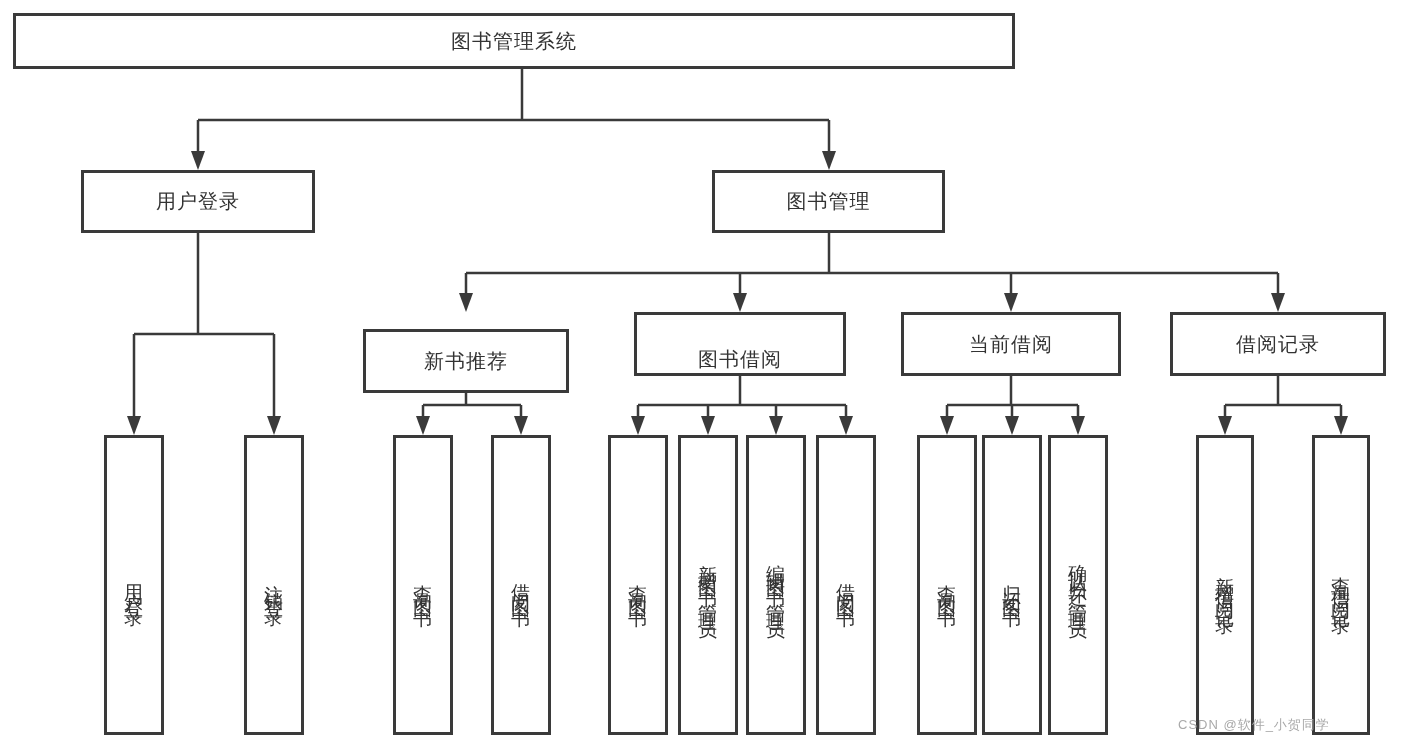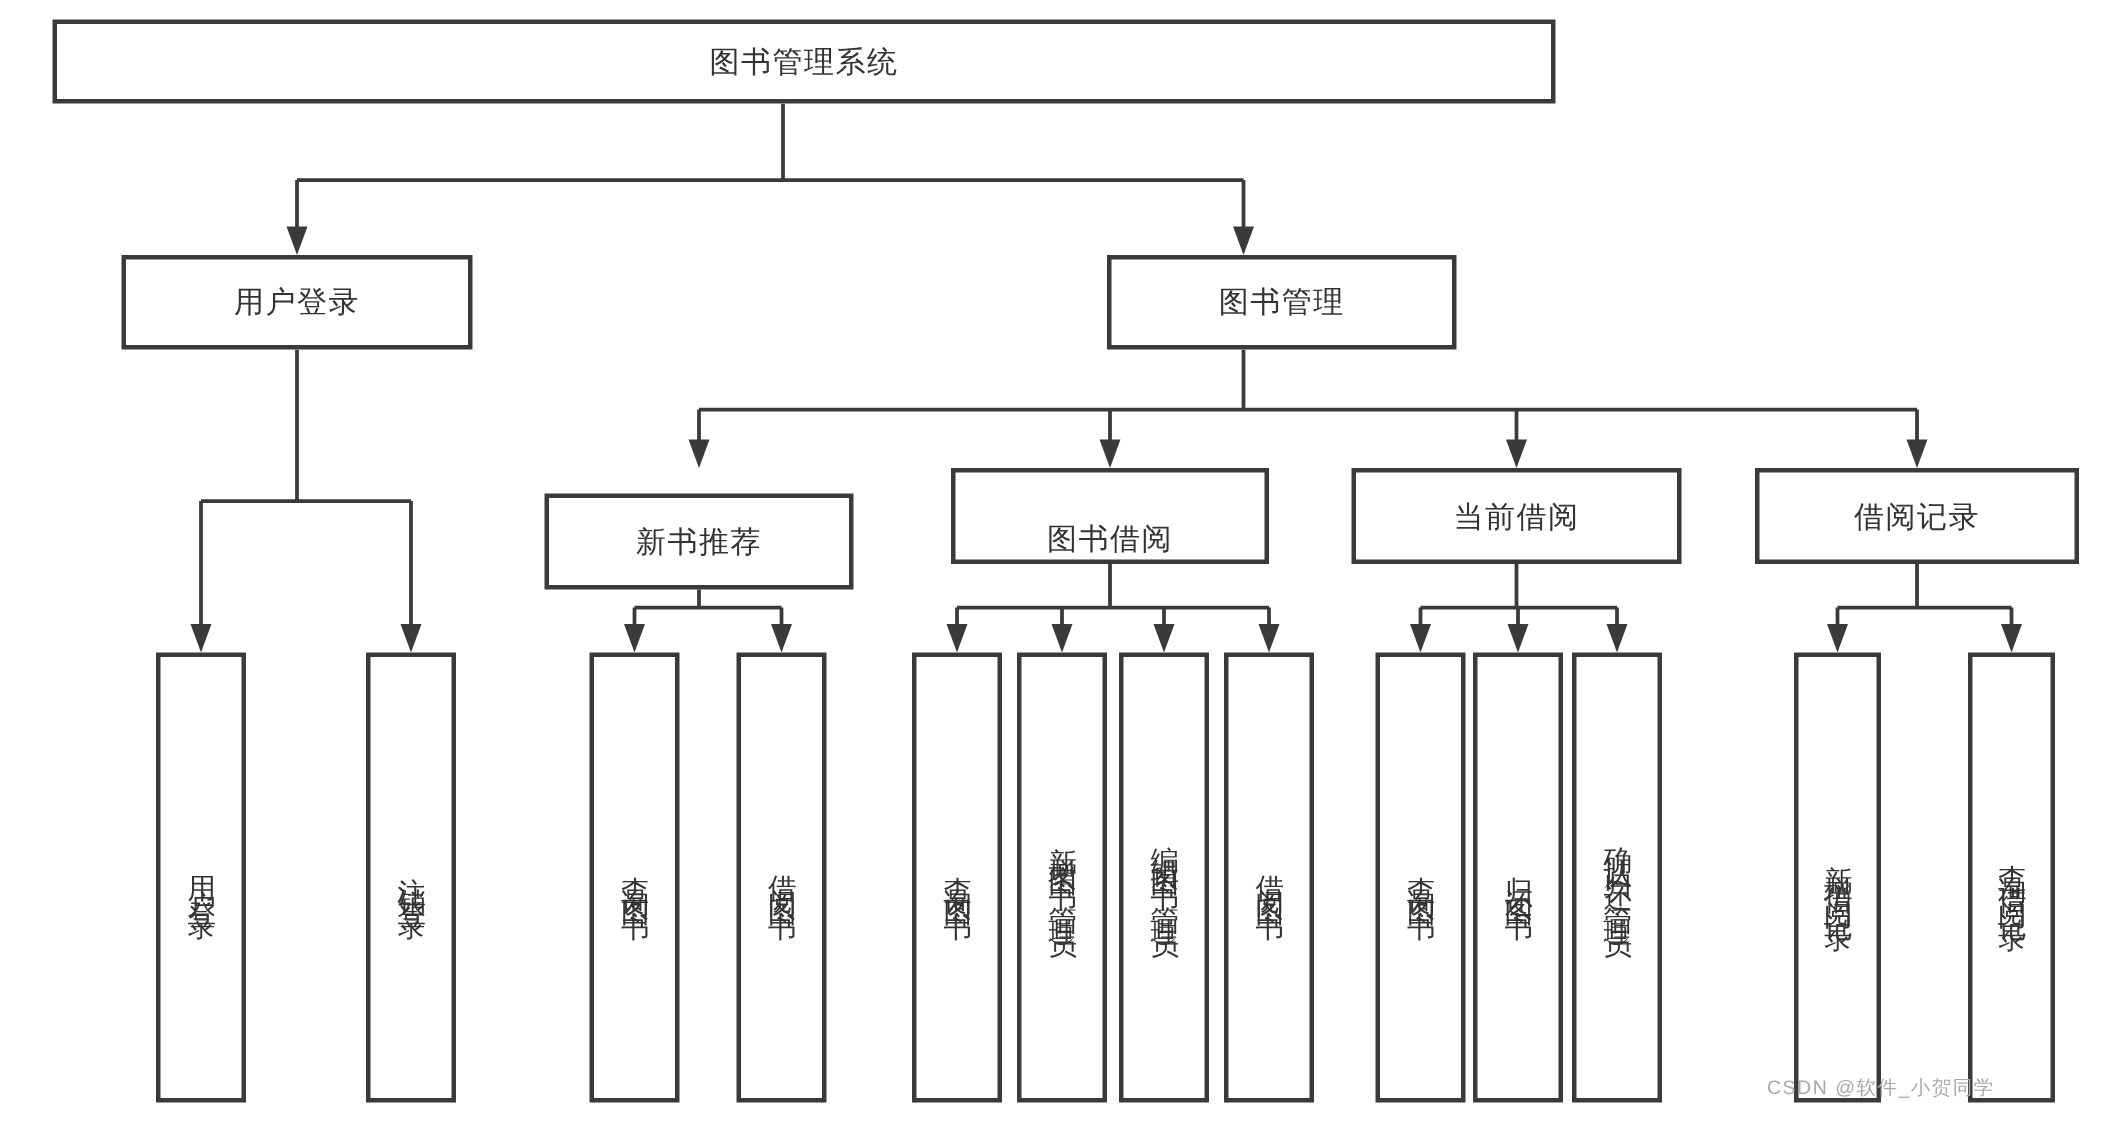--- a/index.html
+++ b/index.html
@@ -103,28 +103,28 @@
       <polygon points="1005,416 1019,416 1012,435"></polygon>
       <polygon points="1071,416 1085,416 1078,435"></polygon>
     </g>
     <g>
       <path d="M1278,376 V405 M1225,405 H1341 M1225,405 V418 M1341,405 V418"></path>
       <polygon points="1218,416 1232,416 1225,435"></polygon>
       <polygon points="1334,416 1348,416 1341,435"></polygon>
     </g>
   </svg>
 
-  <div class="hbox" style="left:35px; top:13px; width:1002px; height:56px;">
+  <div class="hbox" style="left:13px; top:13px; width:1002px; height:56px;">
     <span>图书管理系统</span>
   </div>
 
   <div class="hbox" style="left:81px; top:170px; width:234px; height:63px;">
     <span>用户登录</span>
   </div>
-  <div class="hbox" style="left:738px; top:170px; width:233px; height:63px;">
+  <div class="hbox" style="left:712px; top:170px; width:233px; height:63px;">
     <span>图书管理</span>
   </div>
 
   <div class="hbox" style="left:363px; top:329px; width:206px; height:64px;">
     <span>新书推荐</span>
   </div>
   <div class="hbox" style="left:634px; top:312px; width:212px; height:64px;align-items:flex-end;">
     <span>图书借阅</span>
   </div>
   <div class="hbox" style="left:901px; top:312px; width:220px; height:64px;justify-content:center;">

